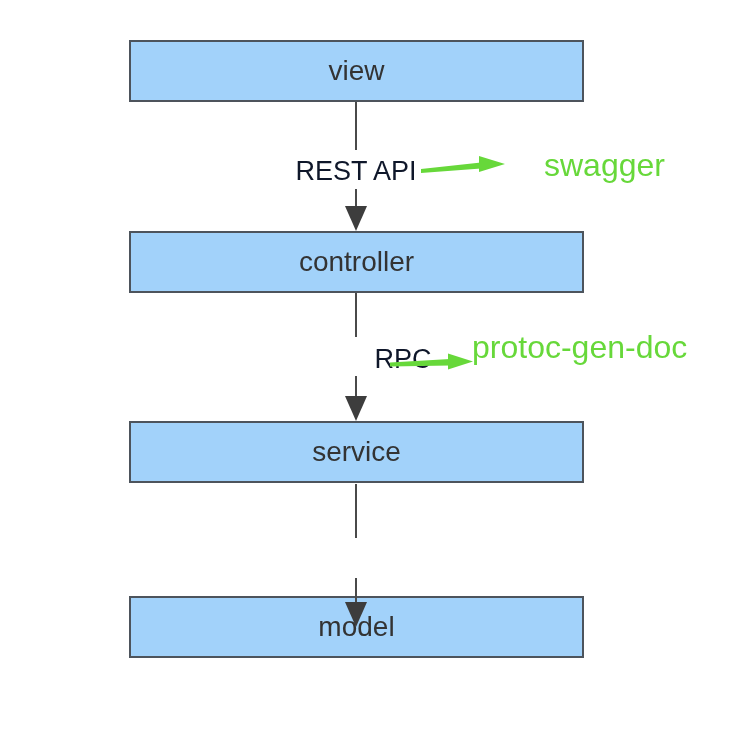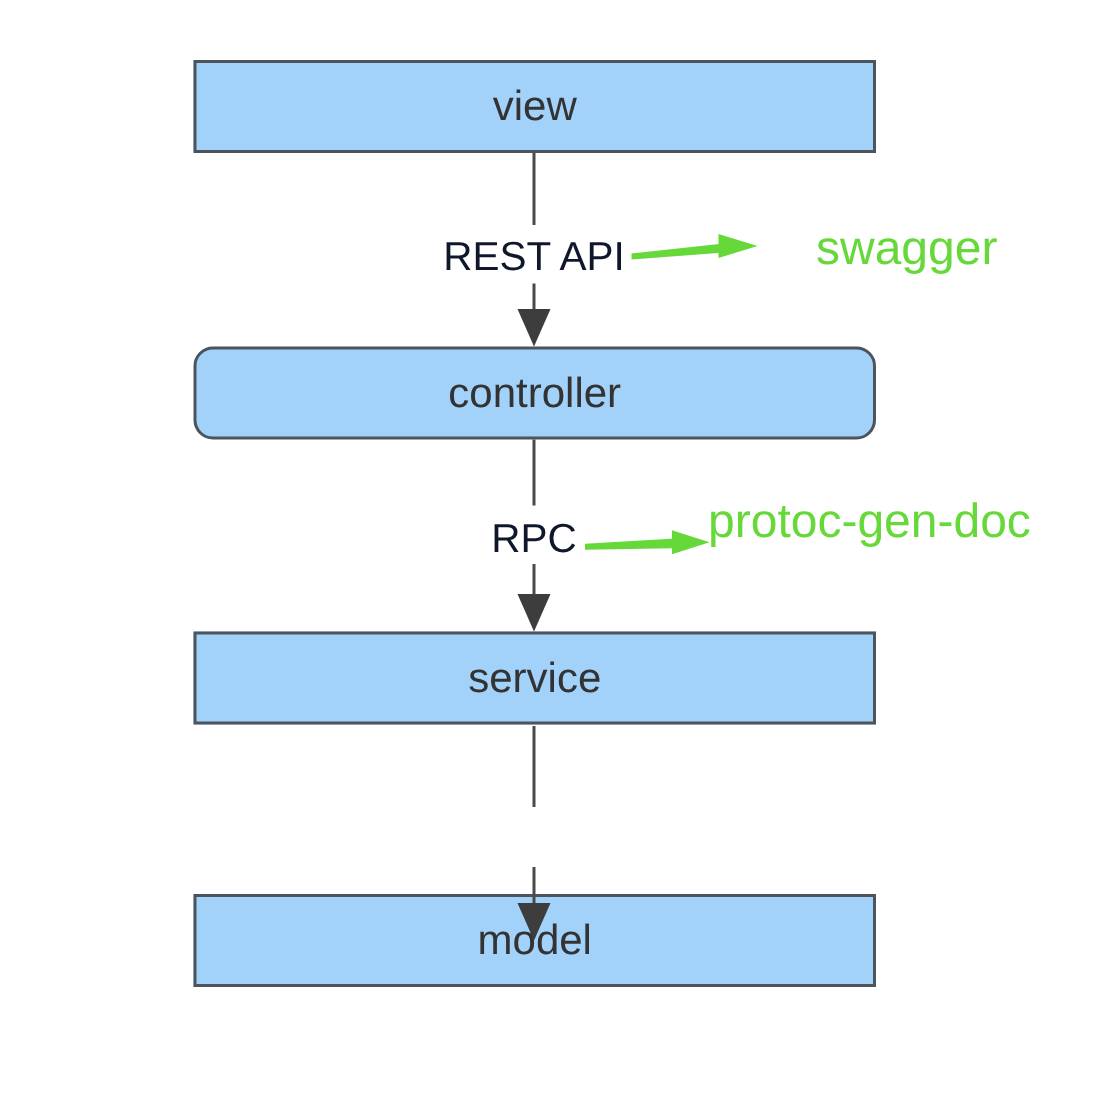--- a/index.html
+++ b/index.html
@@ -32,21 +32,21 @@
     box-sizing: border-box;
     background: var(--box-fill);
     border: 2px solid var(--box-border);
     display: flex;
     align-items: center;
     justify-content: center;
     font-size: 28px;
     color: var(--text);
   }
   #node-view       { top: 40px;  }
-  #node-controller { top: 231px; border-radius: 13px; }
+  #node-controller { top: 231px; }
   #node-service    { top: 421px; }
   #node-model      { top: 596px; justify-content: center; }
 
   .vline {
     position: absolute;
     left: 355px;
     width: 2px;
     background: var(--line);
   }
   #c1a { top: 102px; height: 48px; }
@@ -72,21 +72,21 @@
   .edge-label {
     position: absolute;
     left: 356px;
     transform: translateX(-50%);
     white-space: nowrap;
     font-size: 27px;
     line-height: 26px;
     color: #0f172a;
   }
   #label-rest-api { top: 158px; }
-  #label-rpc      { top: 346px; }
+  #label-rpc      { top: 346px; margin-left: 47px; }
   #label-direct   { top: 549px; font-size: 26px; }
 
   .green-arrow {
     position: absolute;
     color: var(--annotation-green);
   }
   #green-arrow-1 { left: 420px; top: 153px; }
   #green-arrow-2 { left: 389px; top: 350px; }
 
   .annotation {

